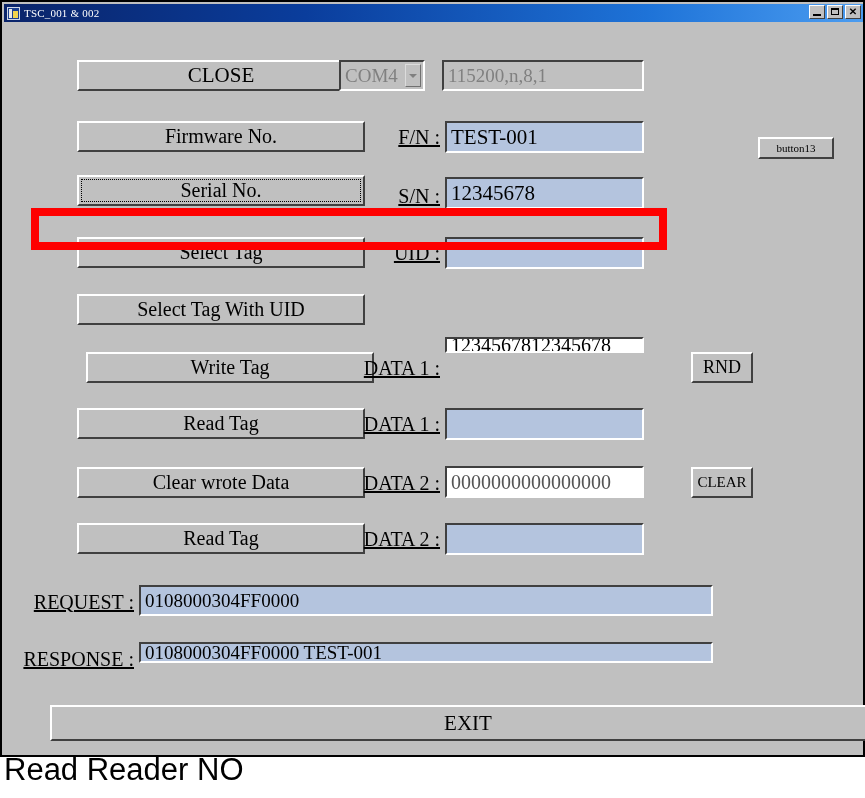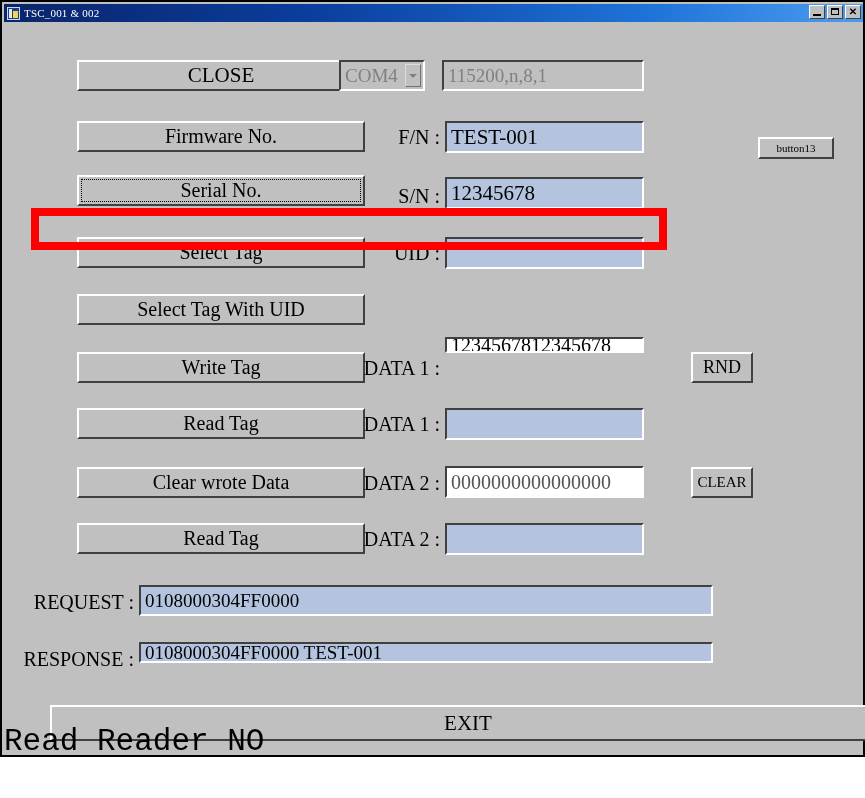--- a/index.html
+++ b/index.html
@@ -180,20 +180,21 @@
     color: #808080;
   }
 
   .lbl {
     position: absolute;
     font-family: "Liberation Serif", "DejaVu Serif", serif;
     color: #000000;
     white-space: nowrap;
     display: flex;
     align-items: center;
+    text-decoration: underline;
   }
 
   .combo {
     position: absolute;
     background: #c0c0c0;
     border-top: 2px solid #404040;
     border-left: 2px solid #404040;
     border-right: 2px solid #ffffff;
     border-bottom: 2px solid #ffffff;
     box-sizing: border-box;
@@ -236,22 +237,22 @@
     border: 8px solid #fe0000;
     box-sizing: border-box;
     pointer-events: none;
     z-index: 40;
   }
 
   
   #caption {
     position: absolute;
     left: 4px;
-    top: 724px;
-    font-family: Liberation Mono, monospace;
+    top: 752px;
+    font-family: Liberation Sans, sans-serif;
     font-size: 31px;
     color: #000000;
     white-space: nowrap;
   }
 </style>
 </head>
 <body>
 
 <div id="app-window">
 
@@ -319,21 +320,21 @@
       <span>UID :</span>
     </div>
     <div class="field" style="left:441px; top:215px; width:199px; height:32px; font-size:21px;">
       <span></span>
     </div>
 
     <div class="btn" style="left:35px; top:272px; width:288px; height:31px; font-size:20px;text-align:right;">
       <span>Select Tag With UID</span>
     </div>
 
-    <div class="btn" style="left:35px; top:330px; width:288px; height:31px; font-size:20px;">
+    <div class="btn" style="left:44px; top:330px; width:288px; height:31px; font-size:20px;">
       <span>Write Tag</span>
     </div>
     <div class="lbl" style="left:336px; top:331px; width:100px; height:30px; font-size:20px; justify-content:flex-end;">
       <span>DATA 1 :</span>
     </div>
     <div class="field editable" style="left:441px; top:315px; width:199px; height:16px; font-size:20px;">
       <span>1234567812345678</span>
     </div>
     <div class="btn" style="left:649px; top:330px; width:62px; height:31px; font-size:18px;">
       <span>RND</span>

